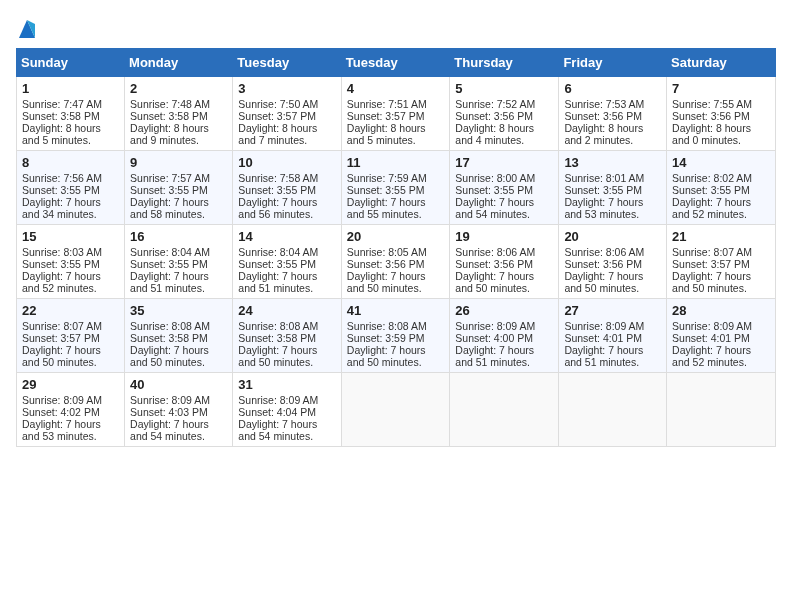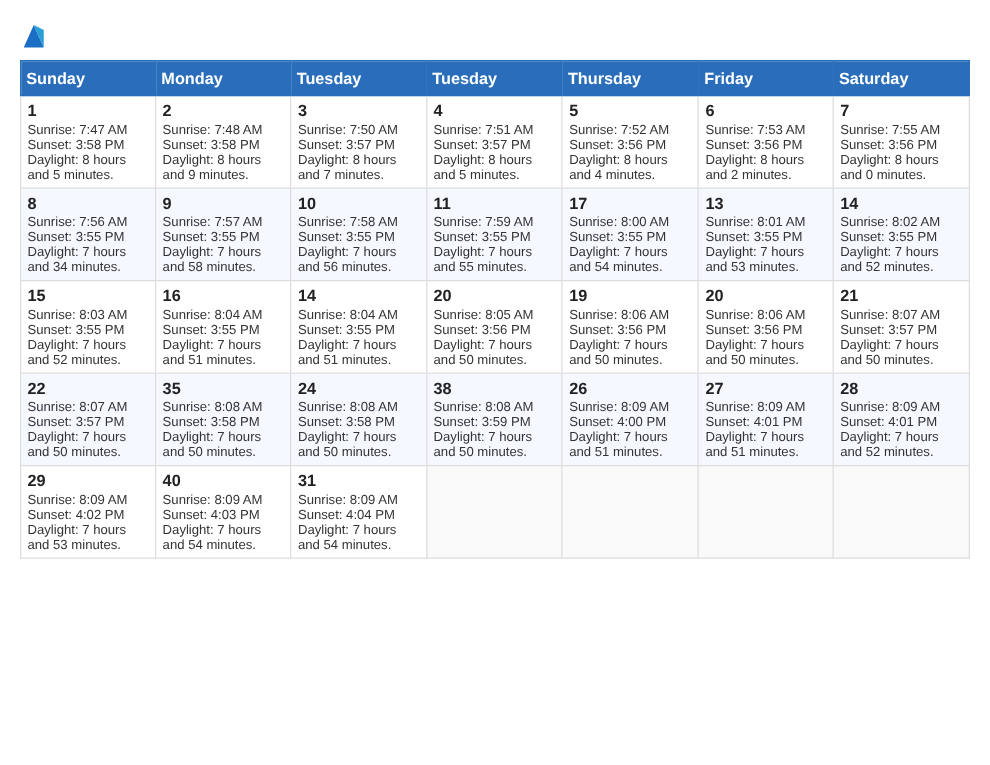--- a/index.html
+++ b/index.html
@@ -263,21 +263,21 @@
         <span>Sunset: 3:58 PM<br></span>
         <span>Daylight: 7 hours and 50 minutes.</span>
       </td>
         <td>
         <span class="day-num">24</span>
         <span>Sunrise: 8:08 AM<br></span>
         <span>Sunset: 3:58 PM<br></span>
         <span>Daylight: 7 hours and 50 minutes.</span>
       </td>
         <td>
-        <span class="day-num">38</span>
+        <span class="day-num">41</span>
         <span>Sunrise: 8:08 AM<br></span>
         <span>Sunset: 3:59 PM<br></span>
         <span>Daylight: 7 hours and 50 minutes.</span>
       </td>
         <td>
         <span class="day-num">26</span>
         <span>Sunrise: 8:09 AM<br></span>
         <span>Sunset: 4:00 PM<br></span>
         <span>Daylight: 7 hours and 51 minutes.</span>
       </td>

